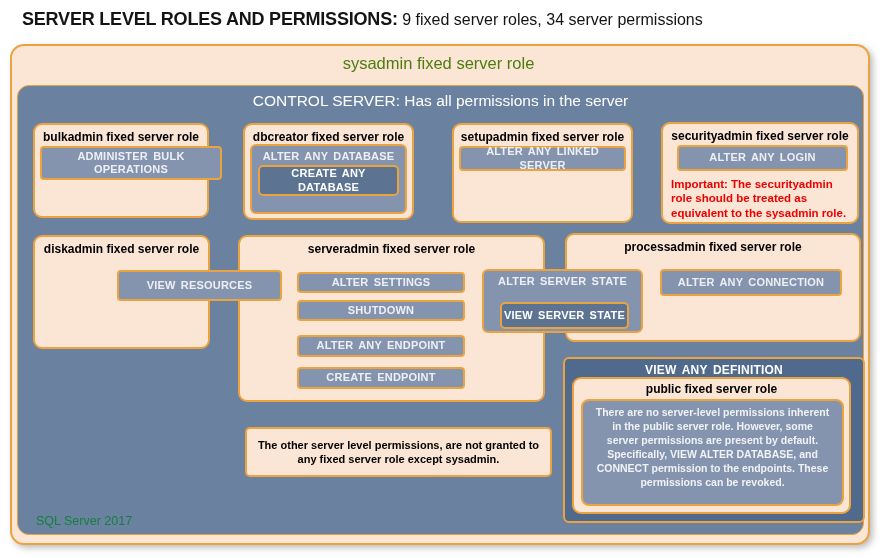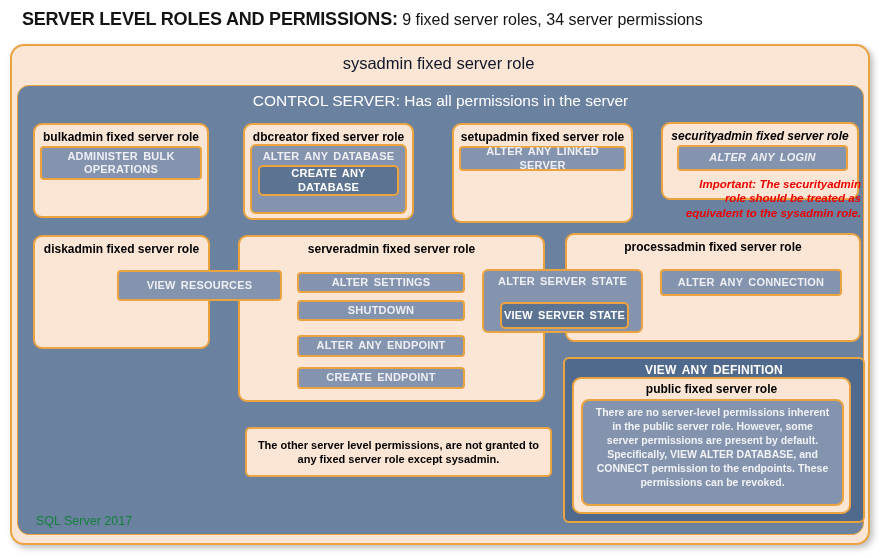--- a/index.html
+++ b/index.html
@@ -11,21 +11,21 @@
   
   #page-title { left: 22px; top: 9px; white-space: nowrap; color: #141414; }
   #page-title .t-main { font-weight: 700; font-size: 18px; letter-spacing: -0.2px; }
   #page-title .t-sub  { font-weight: 400; font-size: 16px; }
 
   
   #sysadmin-box { left: 10px; top: 44px; width: 860px; height: 501px;
     background: var(--peach); border: 2px solid var(--gold); border-radius: 14px;
     box-shadow: 3px 3px 6px rgba(110,110,110,.45); }
   #sysadmin-title { left: 0; top: 54px; width: 877px; text-align: center;
-    font-size: 16.5px; color: #0f172a; }
+    font-size: 16.5px; color: #4d7c0f; }
 
   
   #control-box { left: 17px; top: 85px; width: 847px; height: 450px;
     background: var(--slate); border: 1px solid var(--gold); border-radius: 12px; }
   #control-title { left: 17px; top: 92px; width: 847px; text-align: center;
     color: #fff; font-size: 15.5px; }
 
   
   .role { position: absolute; background: var(--peach);
     border: 2px solid var(--gold); border-radius: 9px; }
@@ -41,33 +41,33 @@
   .btn-dark { background: var(--btnDark); color: #fff; border-radius: 5px; }
   .perm-wrap { position: absolute; background: var(--btn);
     border: 2px solid var(--gold); border-radius: 6px; }
   .perm-wrap .wrap-label { width: 100%; text-align: center; margin-top: 4px;
     font-weight: 700; font-size: 11px; color: var(--btnText);
     letter-spacing: .2px; word-spacing: 2px; white-space: nowrap; }
 
   #bulkadmin-box     { left: 33px;  top: 123px; width: 176px; height: 95px; }
   #dbcreator-box     { left: 243px; top: 123px; width: 171px; height: 97px; }
   #setupadmin-box    { left: 452px; top: 123px; width: 181px; height: 100px; }
-  #securityadmin-box { left: 661px; top: 122px; width: 198px; height: 78px; font-style: italic; }
+  #securityadmin-box { left: 661px; top: 122px; width: 198px; height: 102px; }
   #diskadmin-box     { left: 33px;  top: 235px; width: 177px; height: 114px; }
   #serveradmin-box   { left: 238px; top: 235px; width: 307px; height: 167px; }
   #processadmin-box  { left: 565px; top: 233px; width: 296px; height: 109px; }
 
-  #bulkadmin-perm   { left: 5px;  top: 21px; width: 162px; height: 34px; }
+  #bulkadmin-perm   { left: 5px;  top: 21px; width: 182px; height: 34px; }
   #dbcreator-wrap   { left: 5px;  top: 19px; width: 157px; height: 70px; }
   #dbcreator-inner  { left: 6px;  top: 19px; width: 141px; height: 31px; }
   #setupadmin-perm  { left: 5px;  top: 21px; width: 167px; height: 25px; }
   #securityadmin-perm { left: 14px; top: 21px; width: 171px; height: 26px; }
-  #securityadmin-warning { position: absolute; left: 20px; top: 53px; width: 178px;
+  #securityadmin-warning { position: absolute; left: 8px; top: 53px; width: 178px;
     color: var(--red); font-weight: 700; font-size: 11.5px; line-height: 1.25;
-    text-align: right; }
+    text-align: left; }
 
   #serveradmin-perm-0 { left: 57px; top: 35px;  width: 168px; height: 21px; }
   #serveradmin-perm-1 { left: 57px; top: 63px;  width: 168px; height: 21px; }
   #serveradmin-perm-2 { left: 57px; top: 98px;  width: 168px; height: 22px; }
   #serveradmin-perm-3 { left: 57px; top: 130px; width: 168px; height: 22px; }
 
   #processadmin-perm { left: 93px; top: 34px; width: 182px; height: 27px; }
 
   
   #diskadmin-perm { left: 117px; top: 270px; width: 165px; height: 31px; z-index: 6; }

